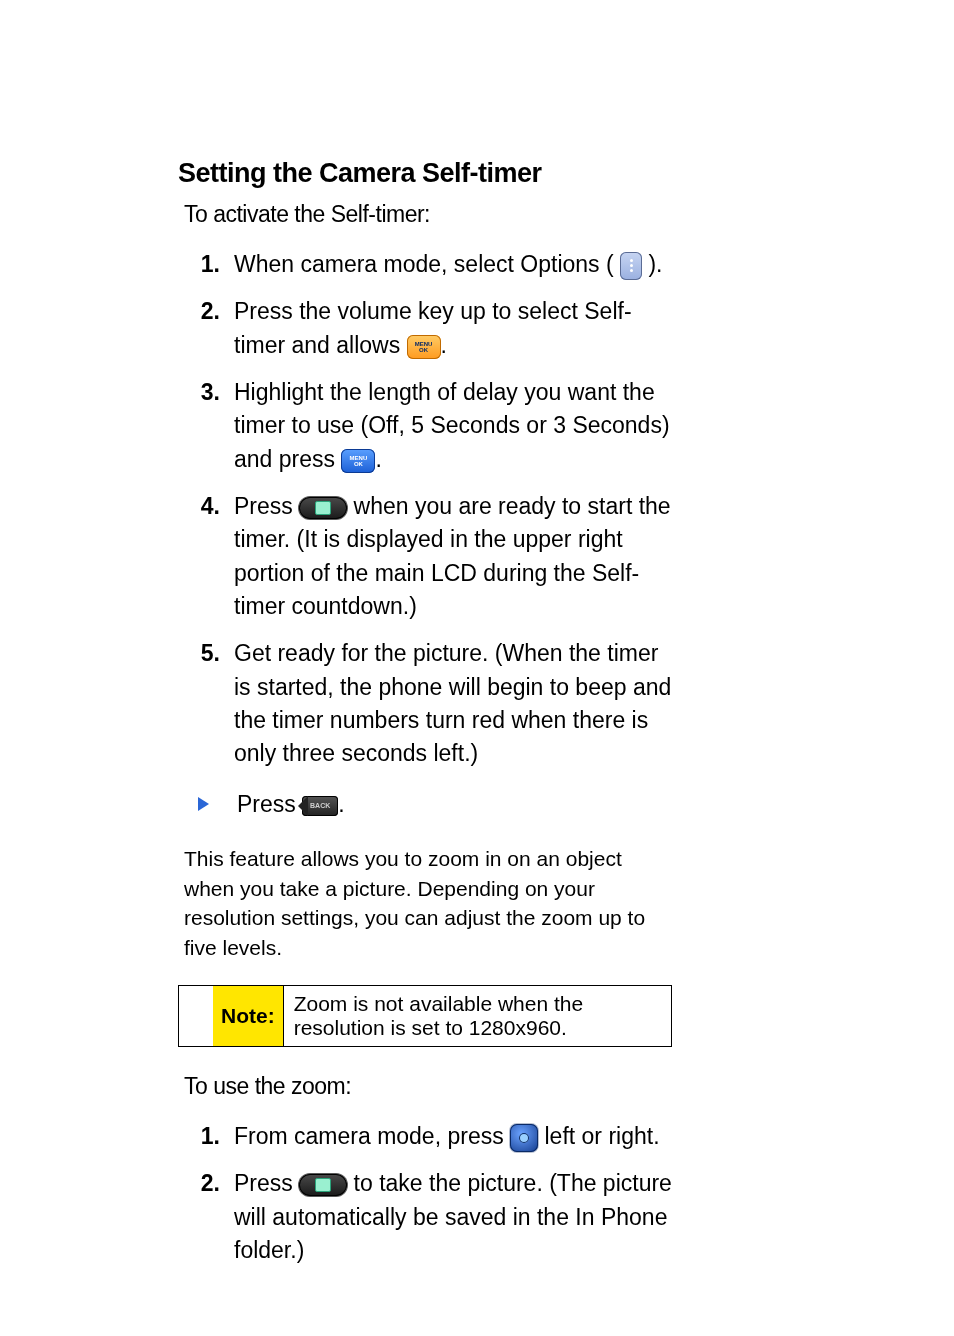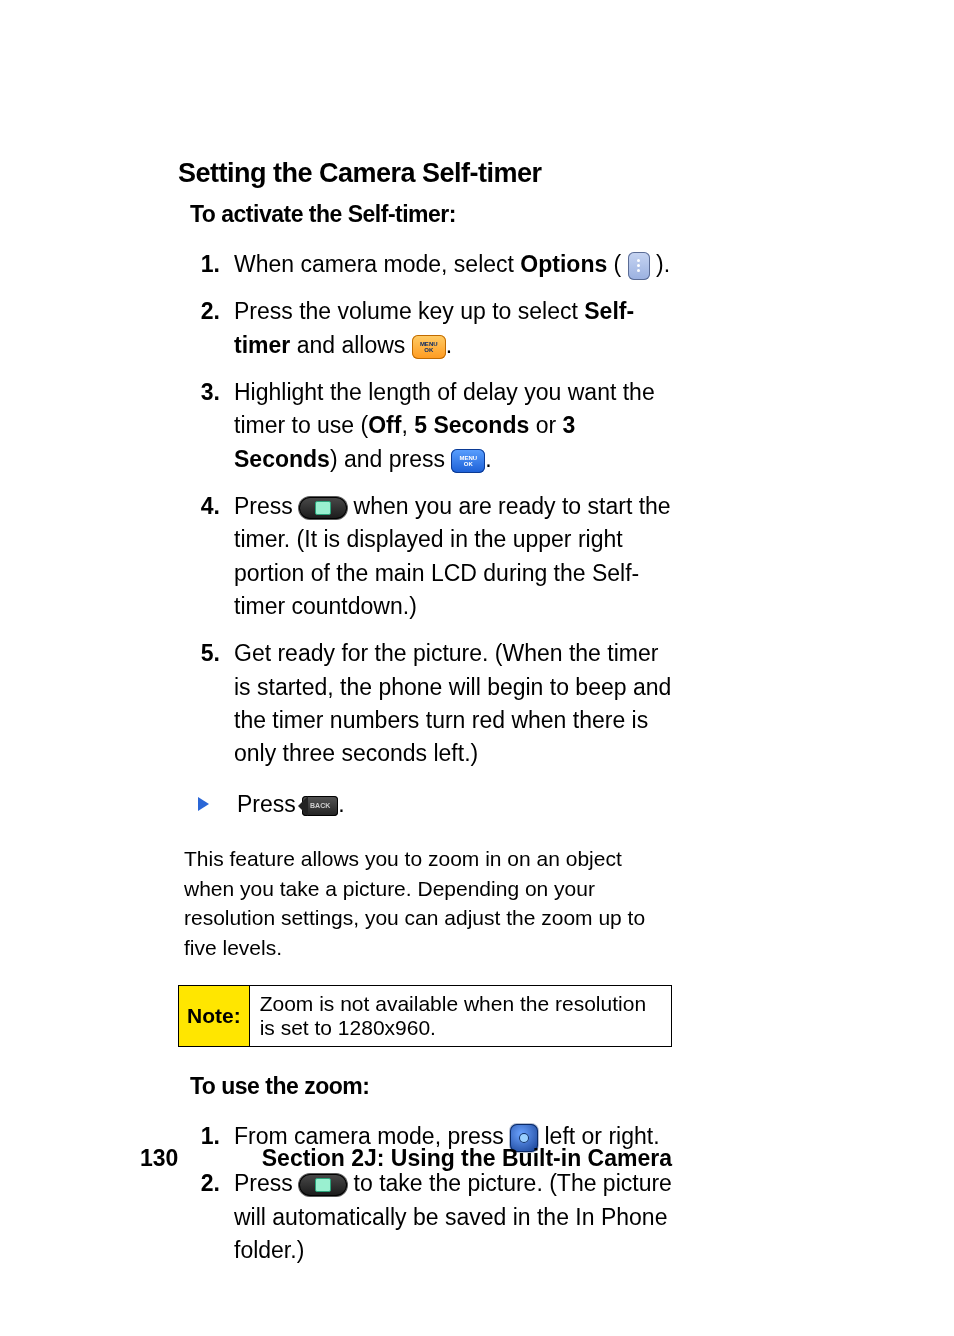--- a/index.html
+++ b/index.html
@@ -19,22 +19,22 @@
     position: relative;
   }
   h2 {
     font-size: 27px;
     font-weight: 700;
     margin: 0 0 12px 0;
     letter-spacing: -0.5px;
   }
   .subhead {
     font-size: 23px;
-    font-weight: 700;
-    margin: 0 0 20px 12px;
+    font-weight: 400;
+    margin: 0 0 20px 6px;
     letter-spacing: -0.5px;
   }
   ol {
     list-style: none;
     padding: 0;
     margin: 0 0 20px 0;
   }
   ol > li {
     display: flex;
     align-items: flex-start;
@@ -47,32 +47,33 @@
     flex: 0 0 56px;
     text-align: right;
     font-weight: 700;
     padding-right: 14px;
     box-sizing: border-box;
   }
   .num-text { display:inline; }
   .li-body {
     flex: 1 1 auto;
   }
-  .bold { font-weight: 700; text-align: center; }
+  .bold { font-weight: 400; text-align: center; }
   .body-para {
     font-size: 21px;
     line-height: 1.42;
     margin: 16px 0 22px 6px;
   }
   .note-box {
     border: 1px solid #000;
     display: flex;
     margin: 0 0 26px 0;
     font-size: 21px;
     align-items: stretch;
+    padding-left: 34px;
   }
   .note-label {
     background: #ffe600;
     font-weight: 700;
     padding: 6px 8px;
     border-right: 1px solid #000;
     display: flex;
     align-items: center;
   }
   .note-text {
@@ -295,18 +296,14 @@
       </span>
     </li>
     <li>
       <span class="num"><span class="num-text">2.</span></span>
       <span class="li-body">
         <span>Press </span><span class="icon icon-shutter"></span><span> to take the picture. (The picture will automatically be saved in the In Phone folder.)</span>
       </span>
     </li>
   </ol>
 
-  <div class="footer">
-    <span>130</span>
-    <span>Section 2J: Using the Built-in Camera</span>
-  </div>
 
 </div>
 
 </body></html>

